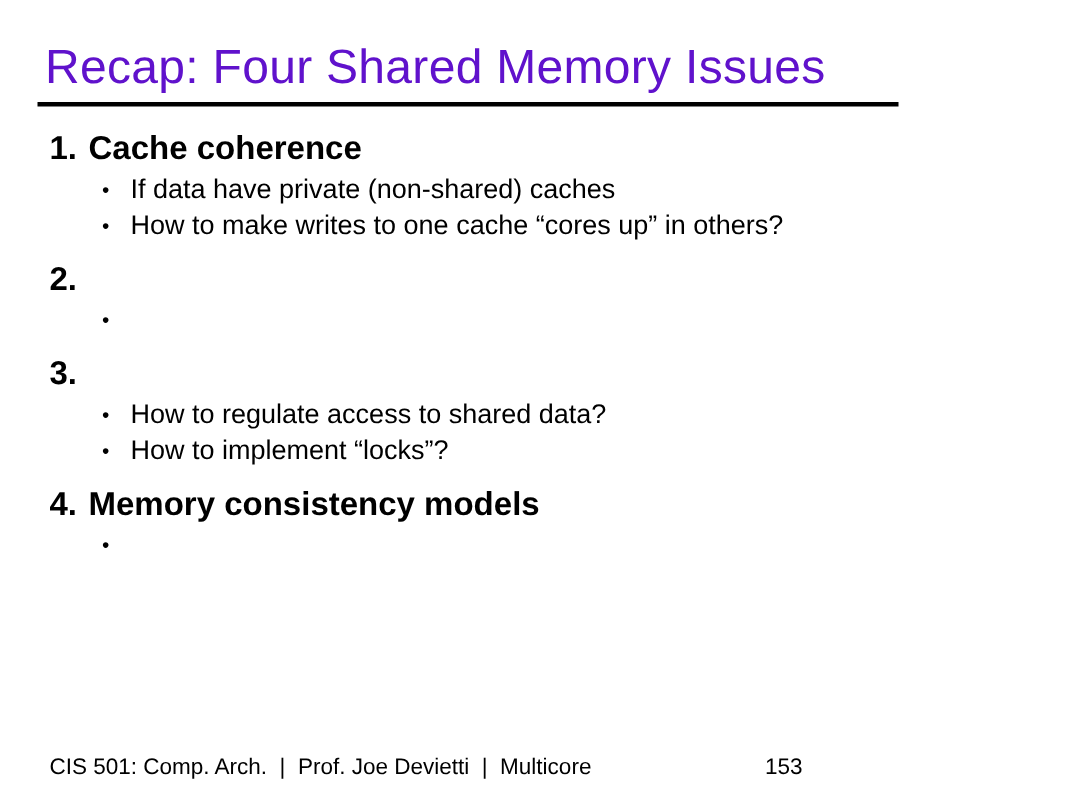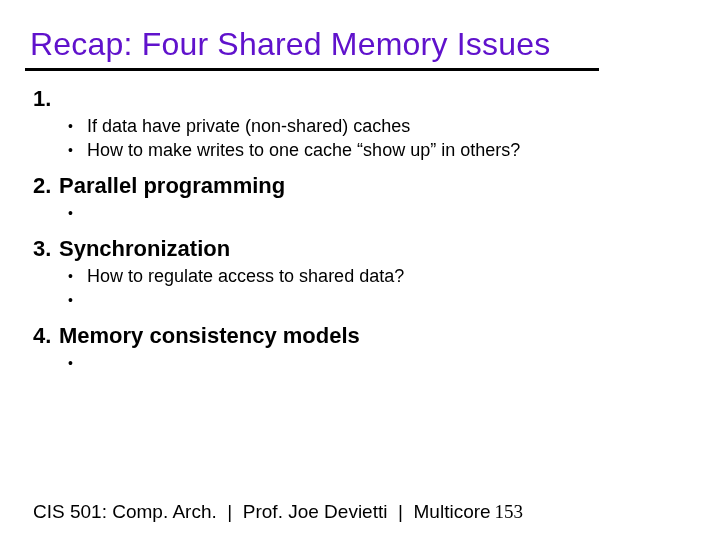--- a/index.html
+++ b/index.html
@@ -46,74 +46,74 @@
     line-height:24px;
   }
   .dot{
     flex:none;width:19px;
     font-size:14px;
     line-height:24px;
   }
   .footer{
     position:absolute;
     left:33px;right:0;top:503px;
-    font-size:19px;
+    font-size:15px;
     line-height:17px;
   }
   .footer-left{white-space:pre;}
   .footer-page{
     position:absolute;
-    right:76px;top:0;font-family:Liberation Serif, serif;
+    right:64px;top:0;
   }
 </style>
 </head>
 <body>
 
 <div class="slide">
 
   <div class="slide-title" style="color: rgb(96, 18, 204);">Recap: Four Shared Memory Issues</div>
   <div class="title-rule" style="background: rgb(0, 0, 0);"></div>
 
   <div class="content">
 
     <div class="item">
       <div class="heading">
         <span class="num">1.</span>
+        <span class="htext">Cache coherence</span>
       </div>
       <div class="bullet">
         <span class="dot">•</span>
         <span class="btext">If data have private (non-shared) caches</span>
       </div>
       <div class="bullet">
         <span class="dot">•</span>
-        <span class="btext">How to make writes to one cache “show up” in others?</span>
+        <span class="btext">How to make writes to one cache “cores up” in others?</span>
       </div>
     </div>
 
     <div class="item">
       <div class="heading">
         <span class="num">2.</span>
-        <span class="htext">Parallel programming</span>
       </div>
       <div class="bullet">
         <span class="dot">•</span>
       </div>
     </div>
 
     <div class="item">
       <div class="heading">
         <span class="num">3.</span>
-        <span class="htext">Synchronization</span>
       </div>
       <div class="bullet">
         <span class="dot">•</span>
         <span class="btext">How to regulate access to shared data?</span>
       </div>
       <div class="bullet">
         <span class="dot">•</span>
+        <span class="btext">How to implement “locks”?</span>
       </div>
     </div>
 
     <div class="item">
       <div class="heading">
         <span class="num">4.</span>
         <span class="htext">Memory consistency models</span>
       </div>
       <div class="bullet">
         <span class="dot">•</span>

